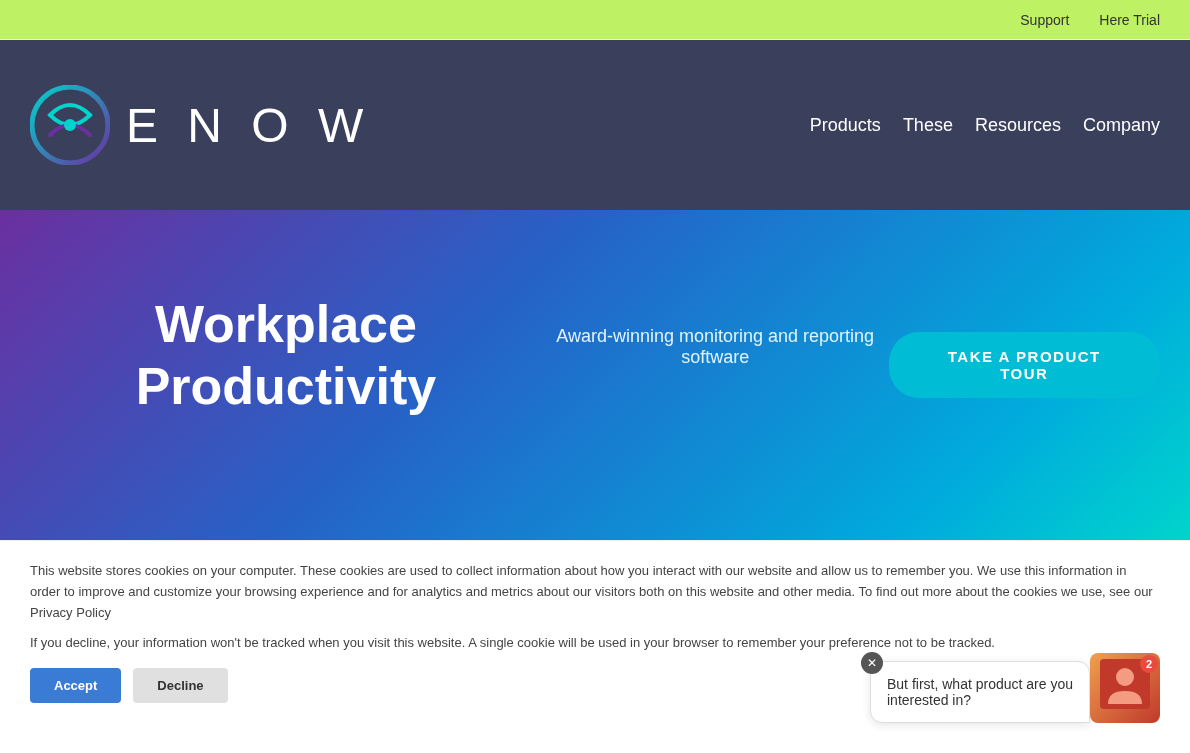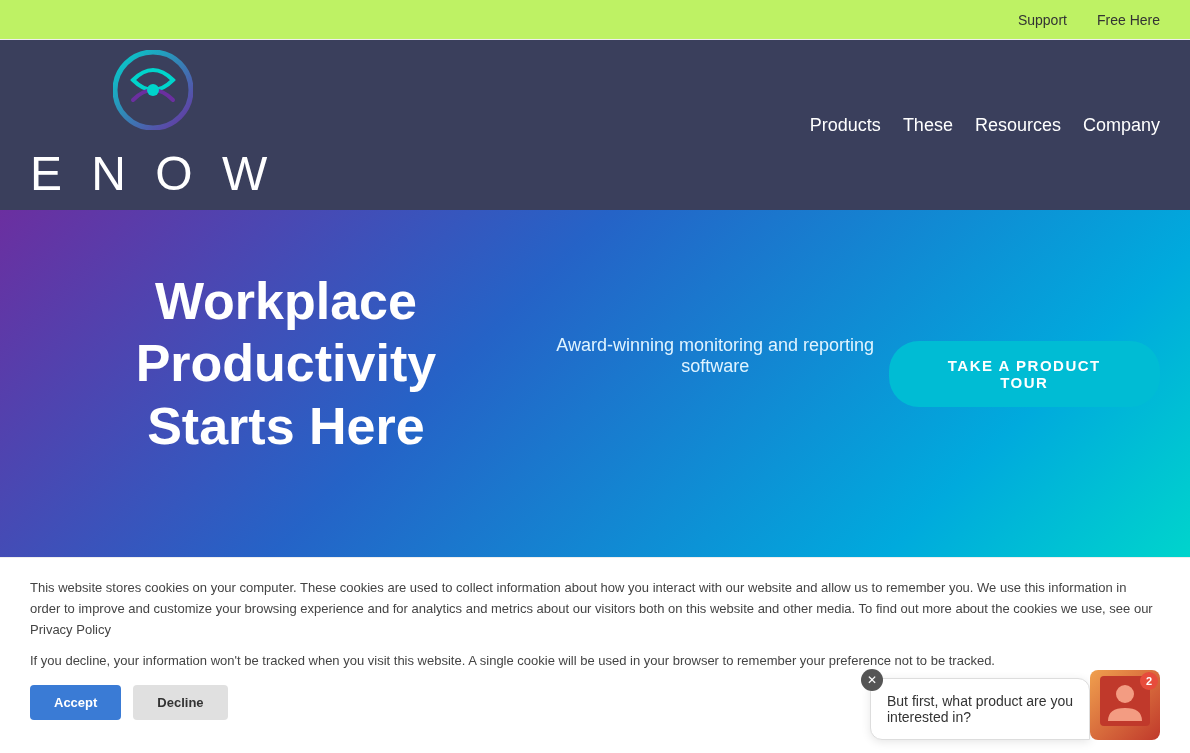--- a/index.html
+++ b/index.html
@@ -32,21 +32,20 @@
       display: flex;
       align-items: center;
       justify-content: space-between;
       padding: 0 30px;
       height: 170px;
     }
     .logo-area {
       display: flex;
       align-items: center;
       gap: 16px;
-      flex-direction: column;
     }
     .logo-icon {
       width: 80px;
       height: 80px;
     }
     .logo-text {
       font-size: 48px;
       font-weight: 300;
       color: #fff;
       letter-spacing: 8px;
@@ -198,21 +197,21 @@
     .bottom-section {
       position: relative;
       background: #fff;
     }
   </style>
 </head>
 <body>
 
 <div class="top-bar">
   <a>Support</a>
-  <a class="free-trial">Free Here</a>
+  <a class="free-trial">Here Trial</a>
 </div>
 
 <header class="main-header">
   <div class="logo-area">
 
     <svg class="logo-icon" viewBox="0 0 80 80" xmlns="http://www.w3.org/2000/svg">
       <defs>
         <linearGradient id="logoGrad" x1="0%" y1="0%" x2="100%" y2="100%">
           <stop offset="0%" style="stop-color:#00d4cc;stop-opacity:1"></stop>
           <stop offset="100%" style="stop-color:#6b2fa0;stop-opacity:1"></stop>
@@ -229,21 +228,20 @@
     <a>Products</a>
     <a>These</a>
     <a>Resources</a>
     <a>Company</a>
   </nav>
 </header>
 
 <section class="hero">
   <h1>
     <span>Workplace Productivity</span><br>
-    <span>Starts Here</span>
   </h1>
   <p>Award-winning monitoring and reporting software</p>
   <button class="cta-button">TAKE A PRODUCT TOUR</button>
 </section>
 
 <div class="bottom-section">
   <div class="cookie-banner">
     <p>
       <span>This website stores cookies on your computer. These cookies are used to collect information about how you interact with our website and allow us to remember you. We use this information in order to improve and customize your browsing experience and for analytics and metrics about our visitors both on this website and other media. To find out more about the cookies we use, see our Privacy Policy</span>
     </p>

